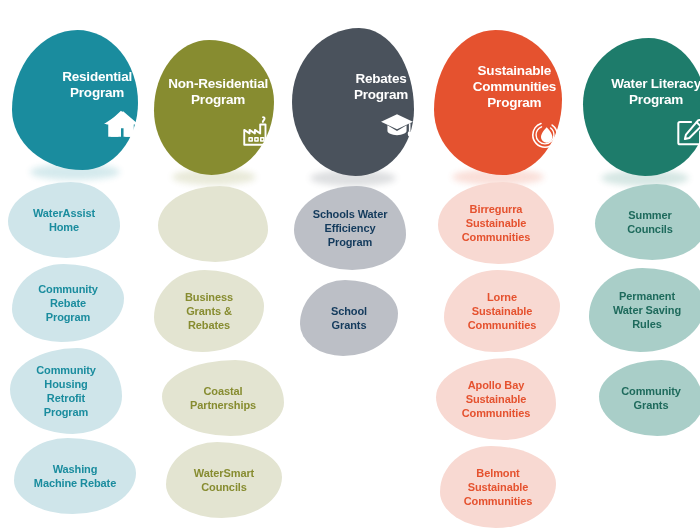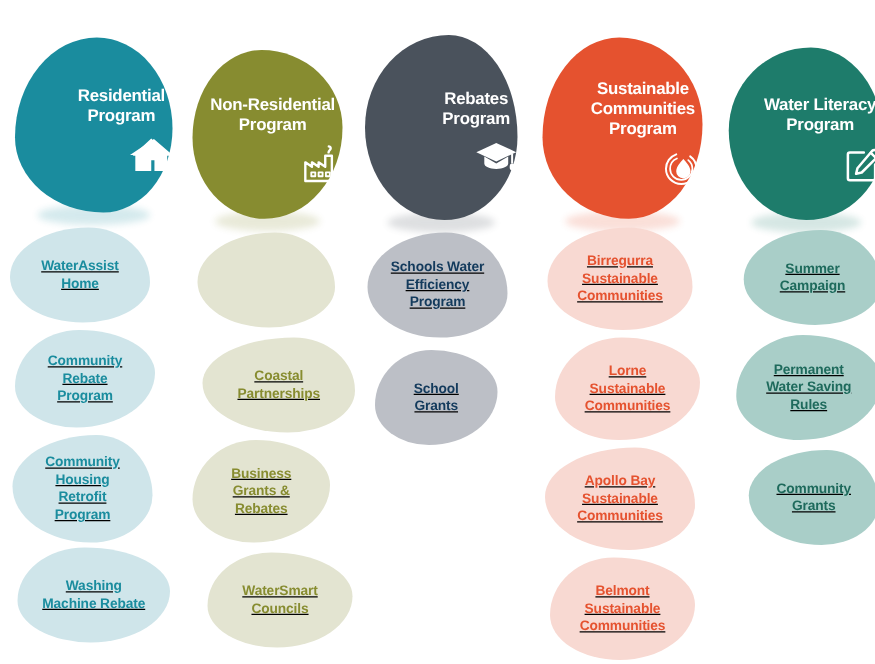--- a/index.html
+++ b/index.html
@@ -79,21 +79,20 @@
     display: block;
   }
   .header-icon svg { display: block; width: 100%; height: 100%; }
 
   
   .items {
     position: absolute;
     left: 0;
     top: 178px;
     width: 140px;
-    text-decoration: underline;
   }
   .item-blob {
     position: relative;
     width: 118px;
     min-height: 76px;
     margin-bottom: 6px;
     display: flex;
     align-items: center;
     justify-content: center;
   }
@@ -174,30 +173,30 @@
               <rect x="14" y="21.5" width="3" height="3" stroke-width="1.4"></rect>
               <rect x="19.5" y="21.5" width="3" height="3" stroke-width="1.4"></rect>
             </svg>
           </span>
         </div>
       </div>
       <div class="items" style="top: 186px;">
         <div class="item-blob" style="margin-left: 18px; width: 110px; height: 72px; margin-bottom: 8px;">
           <div class="item-shape" style="background: rgb(227, 228, 209); border-radius: 56% 44% 48% 52% / 52% 58% 42% 48%;"></div>
         </div>
-        <div class="item-blob" style="margin-left: 22px; width: 122px; height: 74px; margin-bottom: 6px;">
-          <div class="item-shape" style="background: rgb(227, 228, 209); border-radius: 60% 40% 44% 56% / 48% 56% 44% 52%;"></div>
-          <div class="item-label" style="color: rgb(135, 140, 48);">Coastal
-Partnerships</div>
-        </div>
         <div class="item-blob" style="margin-left: 14px; width: 110px; height: 82px; margin-bottom: 8px;">
           <div class="item-shape" style="background: rgb(227, 228, 209); border-radius: 46% 54% 56% 44% / 58% 44% 56% 42%;"></div>
           <div class="item-label" style="color: rgb(135, 140, 48);">Business
 Grants &amp;
 Rebates</div>
+        </div>
+        <div class="item-blob" style="margin-left: 22px; width: 122px; height: 74px; margin-bottom: 6px;">
+          <div class="item-shape" style="background: rgb(227, 228, 209); border-radius: 60% 40% 44% 56% / 48% 56% 44% 52%;"></div>
+          <div class="item-label" style="color: rgb(135, 140, 48);">Coastal
+Partnerships</div>
         </div>
         <div class="item-blob" style="margin-left: 26px; width: 116px; height: 72px; margin-bottom: 6px;">
           <div class="item-shape" style="background: rgb(227, 228, 209); border-radius: 44% 56% 52% 48% / 56% 46% 54% 44%;"></div>
           <div class="item-label" style="color: rgb(135, 140, 48);">WaterSmart
 Councils</div>
         </div>
       </div>
     </div>
     <div class="column" style="left: 280px;">
       <div class="header-blob" style="left: 12px; top: 28px; width: 122px; height: 148px;">
@@ -287,21 +286,21 @@
               <path d="M12.2 19.4 L11.2 23.6 L15.4 22.6 L27.4 10.6 a2.4 2.4 0 0 0 0 -3.4 l-0.8 -0.8 a2.4 2.4 0 0 0 -3.4 0 z"></path>
               <path d="M22.3 7.8 L26.9 12.4"></path>
             </svg>
           </span>
         </div>
       </div>
       <div class="items" style="top: 184px;">
         <div class="item-blob" style="margin-left: 22px; width: 110px; height: 74px; margin-bottom: 8px;">
           <div class="item-shape" style="background: rgb(169, 206, 200); border-radius: 56% 44% 48% 52% / 52% 58% 42% 48%;"></div>
           <div class="item-label" style="color: rgb(30, 106, 92);">Summer
-Campaign</div>
+Councils</div>
         </div>
         <div class="item-blob" style="margin-left: 16px; width: 116px; height: 84px; margin-bottom: 8px;">
           <div class="item-shape" style="background: rgb(169, 206, 200); border-radius: 46% 54% 56% 44% / 58% 44% 56% 42%;"></div>
           <div class="item-label" style="color: rgb(30, 106, 92);">Permanent
 Water Saving
 Rules</div>
         </div>
         <div class="item-blob" style="margin-left: 26px; width: 104px; height: 74px; margin-bottom: 6px;">
           <div class="item-shape" style="background: rgb(169, 206, 200); border-radius: 60% 40% 44% 56% / 48% 56% 44% 52%;"></div>
           <div class="item-label" style="color: rgb(30, 106, 92);">Community

